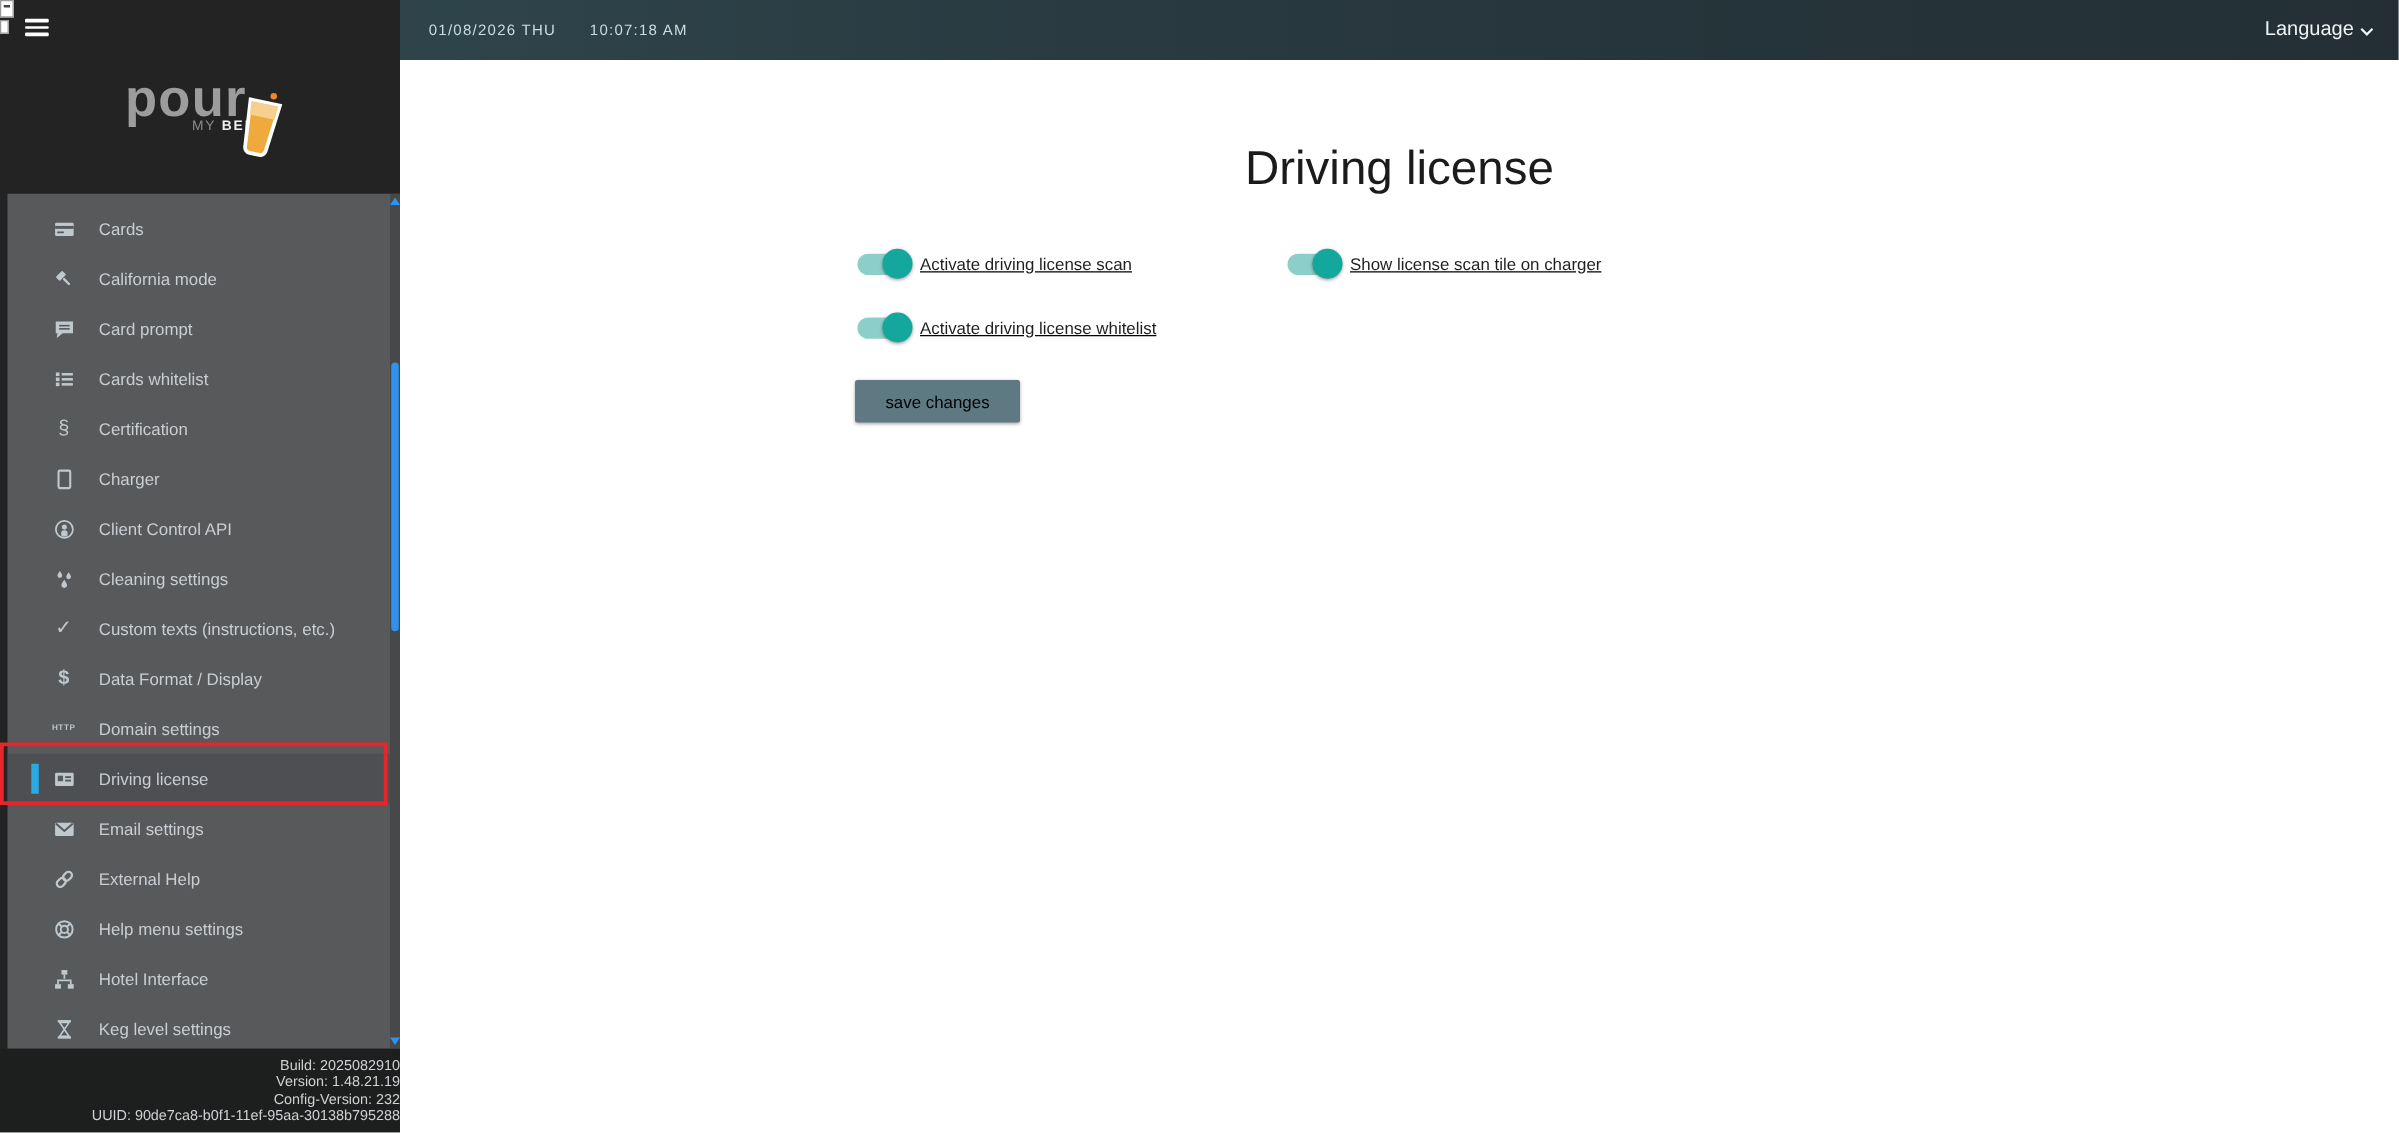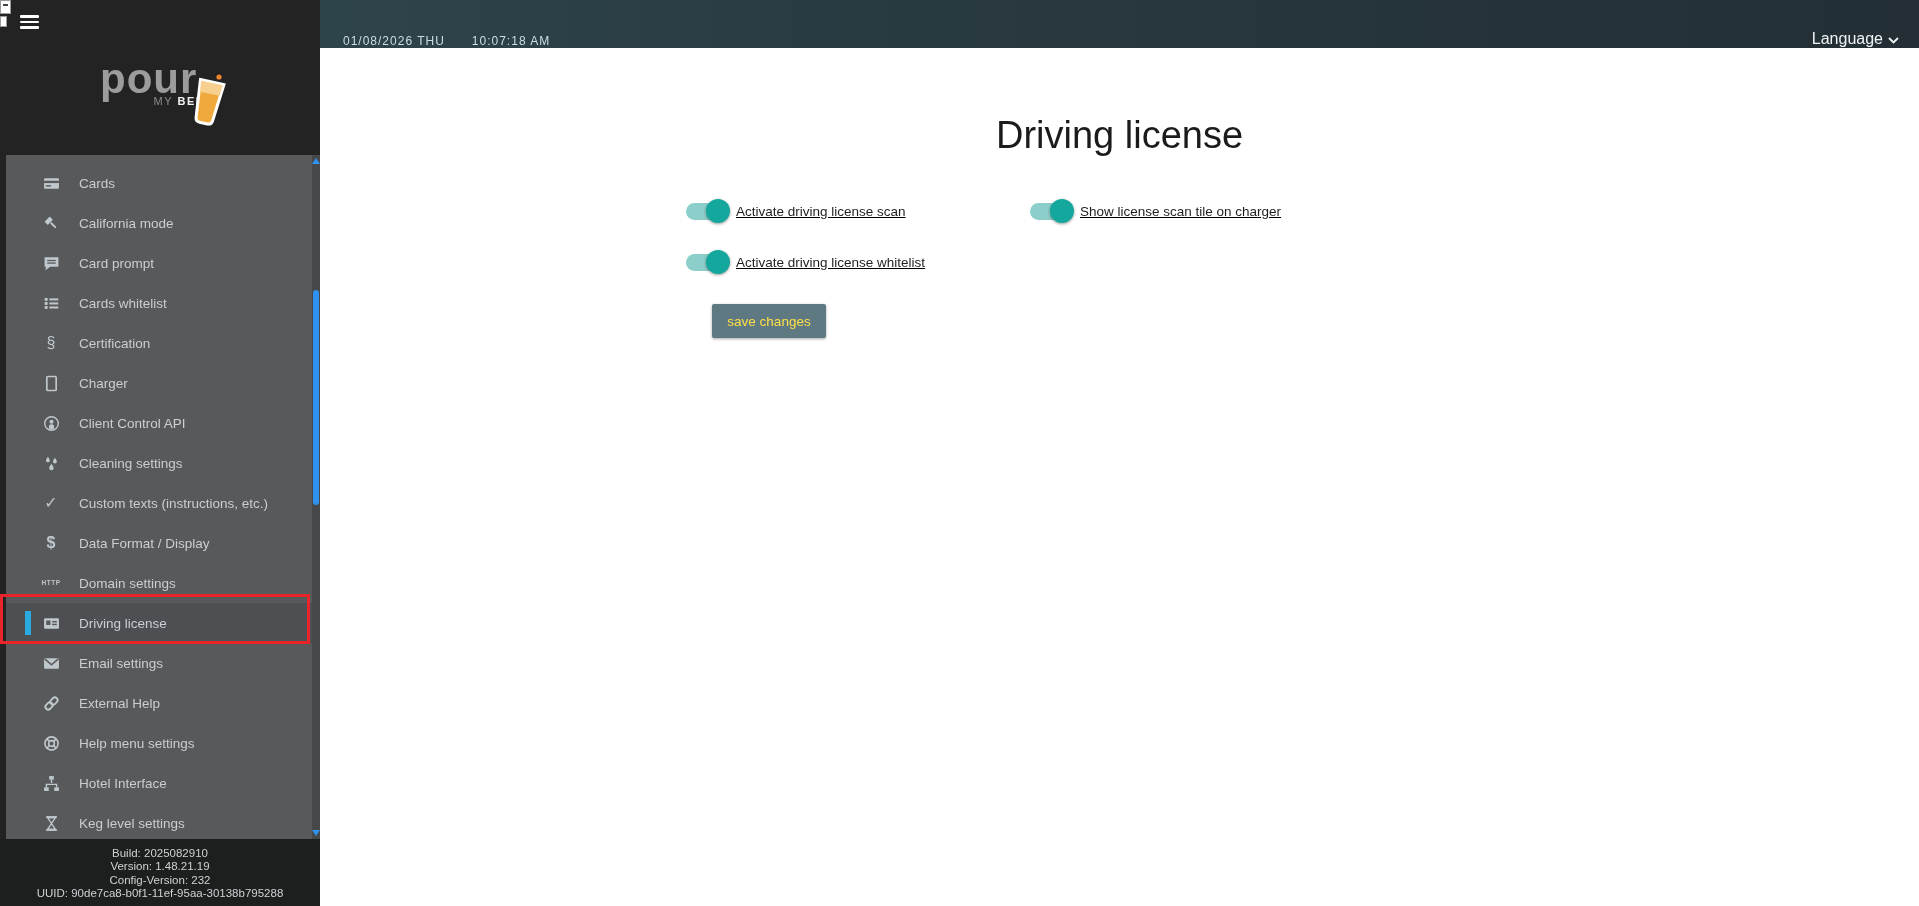--- a/index.html
+++ b/index.html
@@ -5,21 +5,21 @@
   :root{
     --teal:#14a79e; --track:#8ccfca; --activebar:#29abe2; --scrollbar:#3092f0;
     --annotation:#e8252b; --button:#5f7983; --topbar:#273940; --sidebar:#58595b; --beer:#f0a93c;
   }
   *{margin:0;padding:0;box-sizing:border-box;font-family:"Liberation Sans",sans-serif;}
   html,body{width:1919px;height:906px;background:#fff;overflow:hidden;position:relative;}
 
   
   .topbar{position:absolute;left:320px;top:0;right:0;height:48px;
     background:linear-gradient(90deg,#2e444b 0%,#28393f 40%,#232f35 100%);
-    display:flex;align-items:flex-end;color:#cbdde2;}
+    display:flex;align-items:center;color:#cbdde2;}
   .clockwrap{display:flex;gap:27px;margin-left:23px;
     font-family:"DejaVu Sans Mono",monospace;font-size:12px;letter-spacing:1px;}
   .lang{margin-left:auto;margin-right:20px;display:flex;align-items:center;gap:5px;
     color:#eef3f4;font-size:16px;cursor:pointer;}
   .lang svg{margin-top:2px;}
 
   
   .sidebar{position:absolute;left:0;top:0;width:320px;height:906px;background:#232323;}
   .burger{position:absolute;left:20px;top:15px;width:19px;height:15px;cursor:pointer;}
   .burger span{display:block;height:2.6px;background:#fff;margin-bottom:3.1px;border-radius:1px;}
@@ -42,42 +42,42 @@
   .sb{position:absolute;right:0;top:0;bottom:0;width:8px;background:#474849;}
   .sb-up,.sb-dn{position:absolute;left:0;width:0;height:0;border-left:4px solid transparent;border-right:4px solid transparent;}
   .sb-up{top:3px;border-bottom:6px solid var(--scrollbar);}
   .sb-dn{bottom:3px;border-top:6px solid var(--scrollbar);}
   .sb-thumb{position:absolute;left:1px;width:6px;top:135px;height:215px;background:var(--scrollbar);border-radius:3px;cursor:grab;}
 
   .annotation{position:absolute;left:0;top:594px;width:310px;height:50px;
     border:3px solid var(--annotation);z-index:6;pointer-events:none;}
 
   .sfooter{position:absolute;left:0;right:0;top:839px;height:67px;background:#1d1e1e;
-    text-align:center;color:#ced2d4;font-size:11.5px;line-height:13.4px;padding-top:8px;white-space:nowrap;}
+    text-align:right;color:#ced2d4;font-size:11.5px;line-height:13.4px;padding-top:8px;white-space:nowrap;}
 
   .art{position:absolute;background:#fff;border:1px solid #9a9a9a;z-index:7;}
   .art1{left:0;top:0;width:11px;height:14px;}
   .art1::after{content:'';position:absolute;left:2px;top:3px;width:5px;height:2px;background:#444;}
   .art2{left:0;top:16px;width:7px;height:11px;}
 
   
   .main{position:absolute;left:320px;top:48px;right:0;bottom:0;background:#fff;}
   .title{position:absolute;top:66px;left:0;width:100%;text-align:center;
     font-size:38px;font-weight:400;color:#1b1b1b;}
   .toggle-row{position:absolute;display:flex;align-items:center;gap:8px;height:24px;text-decoration:underline;}
   .pos-r1l{left:366px;top:151px;}
   .pos-r1r{left:710px;top:151px;}
   .pos-r2l{left:366px;top:202px;}
   .sw{position:relative;display:inline-block;width:42px;height:17px;border-radius:9px;
     background:var(--track);flex:none;cursor:pointer;}
   .sw .knob{position:absolute;right:-2px;top:-3.5px;width:24px;height:24px;border-radius:50%;
     background:var(--teal);box-shadow:0 1px 3px rgba(0,0,0,.4);}
   .tlabel{font-size:13.5px;color:#1f1f1f;}
-  .save{position:absolute;left:364px;top:256px;width:114px;height:34px;background:var(--button);
-    color:#fde047;font-size:13.5px;border:none;border-radius:2px;box-shadow:0 1px 3px rgba(0,0,0,.35);cursor:pointer;margin-left:28px;}
+  .save{position:absolute;left:364px;top:256px;width:132px;height:34px;background:var(--button);
+    color:#000000;font-size:13.5px;border:none;border-radius:2px;box-shadow:0 1px 3px rgba(0,0,0,.35);cursor:pointer;}
 </style>
 </head>
 <body>
 
 <div class="topbar">
   <div class="clockwrap">
     <span>01/08/2026 THU</span>
     <span>10:07:18 AM</span>
   </div>
   <div class="lang">

